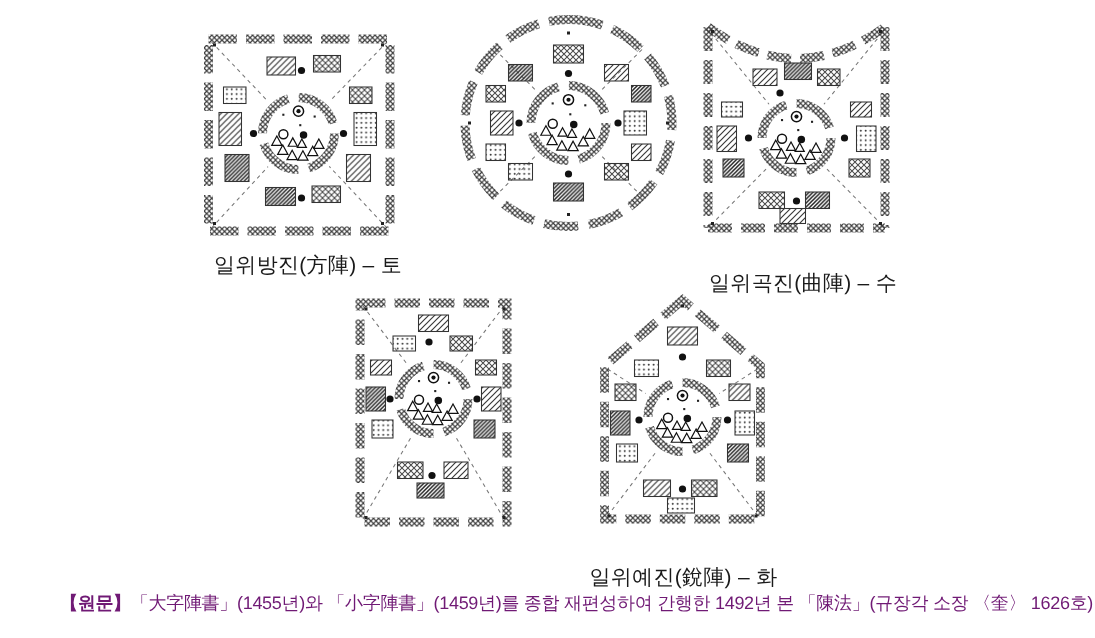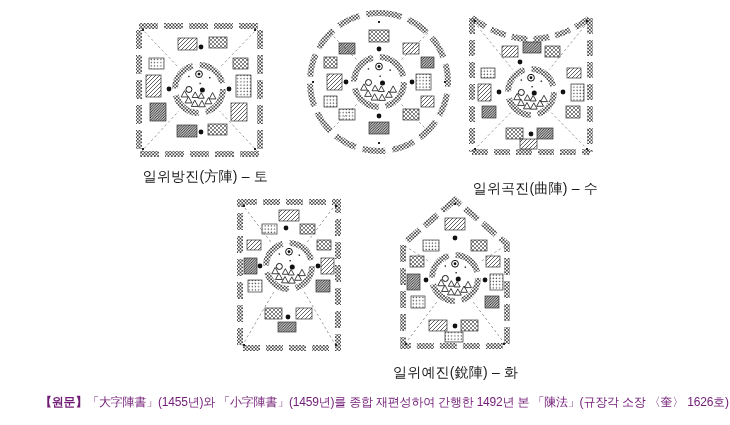--- a/index.html
+++ b/index.html
@@ -342,17 +342,17 @@
           <path d="M64.80870841194273,94.84955214034962 L61.38870841194273,101.14955214034961 L68.22870841194273,101.14955214034961 Z" fill="#fff" stroke="#111" stroke-width="0.8"></path>
           <path d="M71.06253691679369,91.99951829309096 L67.64253691679369,98.29951829309096 L74.48253691679369,98.29951829309096 Z" fill="#fff" stroke="#111" stroke-width="0.8"></path>
           <path d="M74.9969885668834,87.31062140420832 L71.5769885668834,93.61062140420832 L78.4169885668834,93.61062140420832 Z" fill="#fff" stroke="#111" stroke-width="0.8"></path>
           <path d="M58.34355707679089,86.65153186347933 L55.30355707679089,92.25153186347934 L61.383557076790886,92.25153186347934 Z" fill="#fff" stroke="#111" stroke-width="0.8"></path>
           <path d="M64.13221726118714,87.36228996243656 L61.09221726118714,92.96228996243657 L67.17221726118714,92.96228996243657 Z" fill="#fff" stroke="#111" stroke-width="0.8"></path>
           <rect x="61" y="9" width="2" height="2" fill="#222"></rect>
           <rect x="12" y="149" width="2" height="2" fill="#222"></rect>
           <rect x="110" y="149" width="2" height="2" fill="#222"></rect>
         </g>
       </svg>
-    <figcaption class="flabel" style="margin-top:6px">일위예진(銳陣) – 화</figcaption>
+    <figcaption class="flabel" style="margin-top:18px">일위예진(銳陣) – 화</figcaption>
   </figure>
 
   <p class="caption"><strong>【원문】</strong><span>「大字陣書」(1455년)와 「小字陣書」(1459년)를 종합 재편성하여 간행한 1492년 본 「陳法」(규장각 소장 〈奎〉 1626호)</span></p>
 </div>
 
 </body></html>

